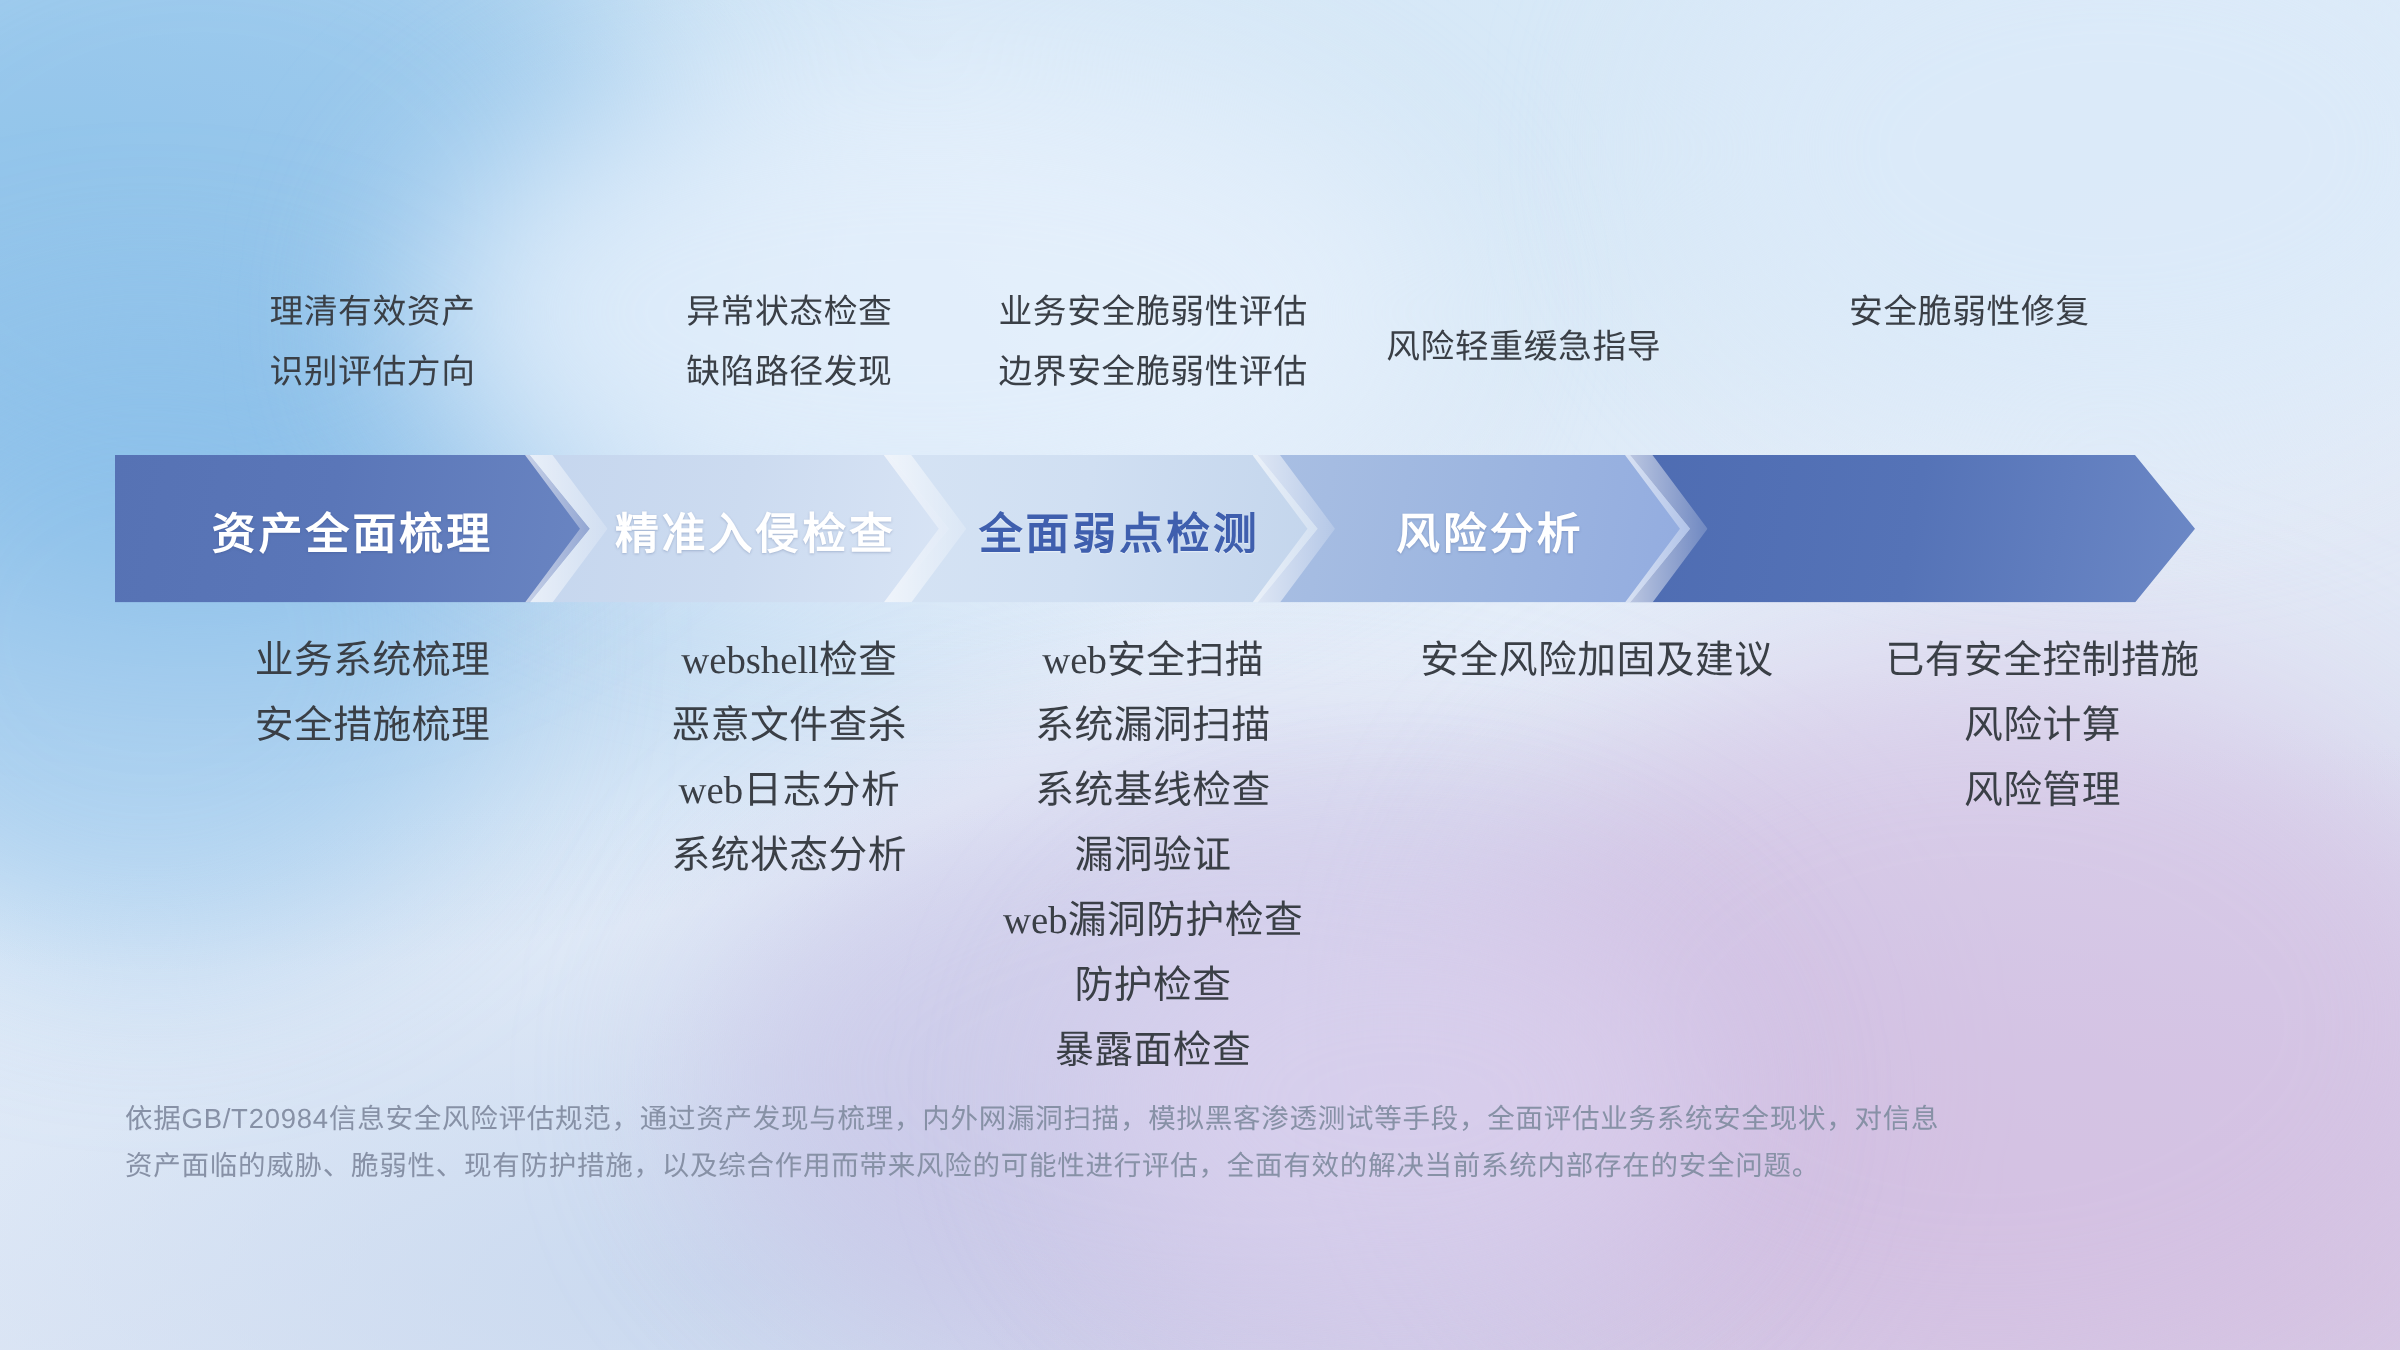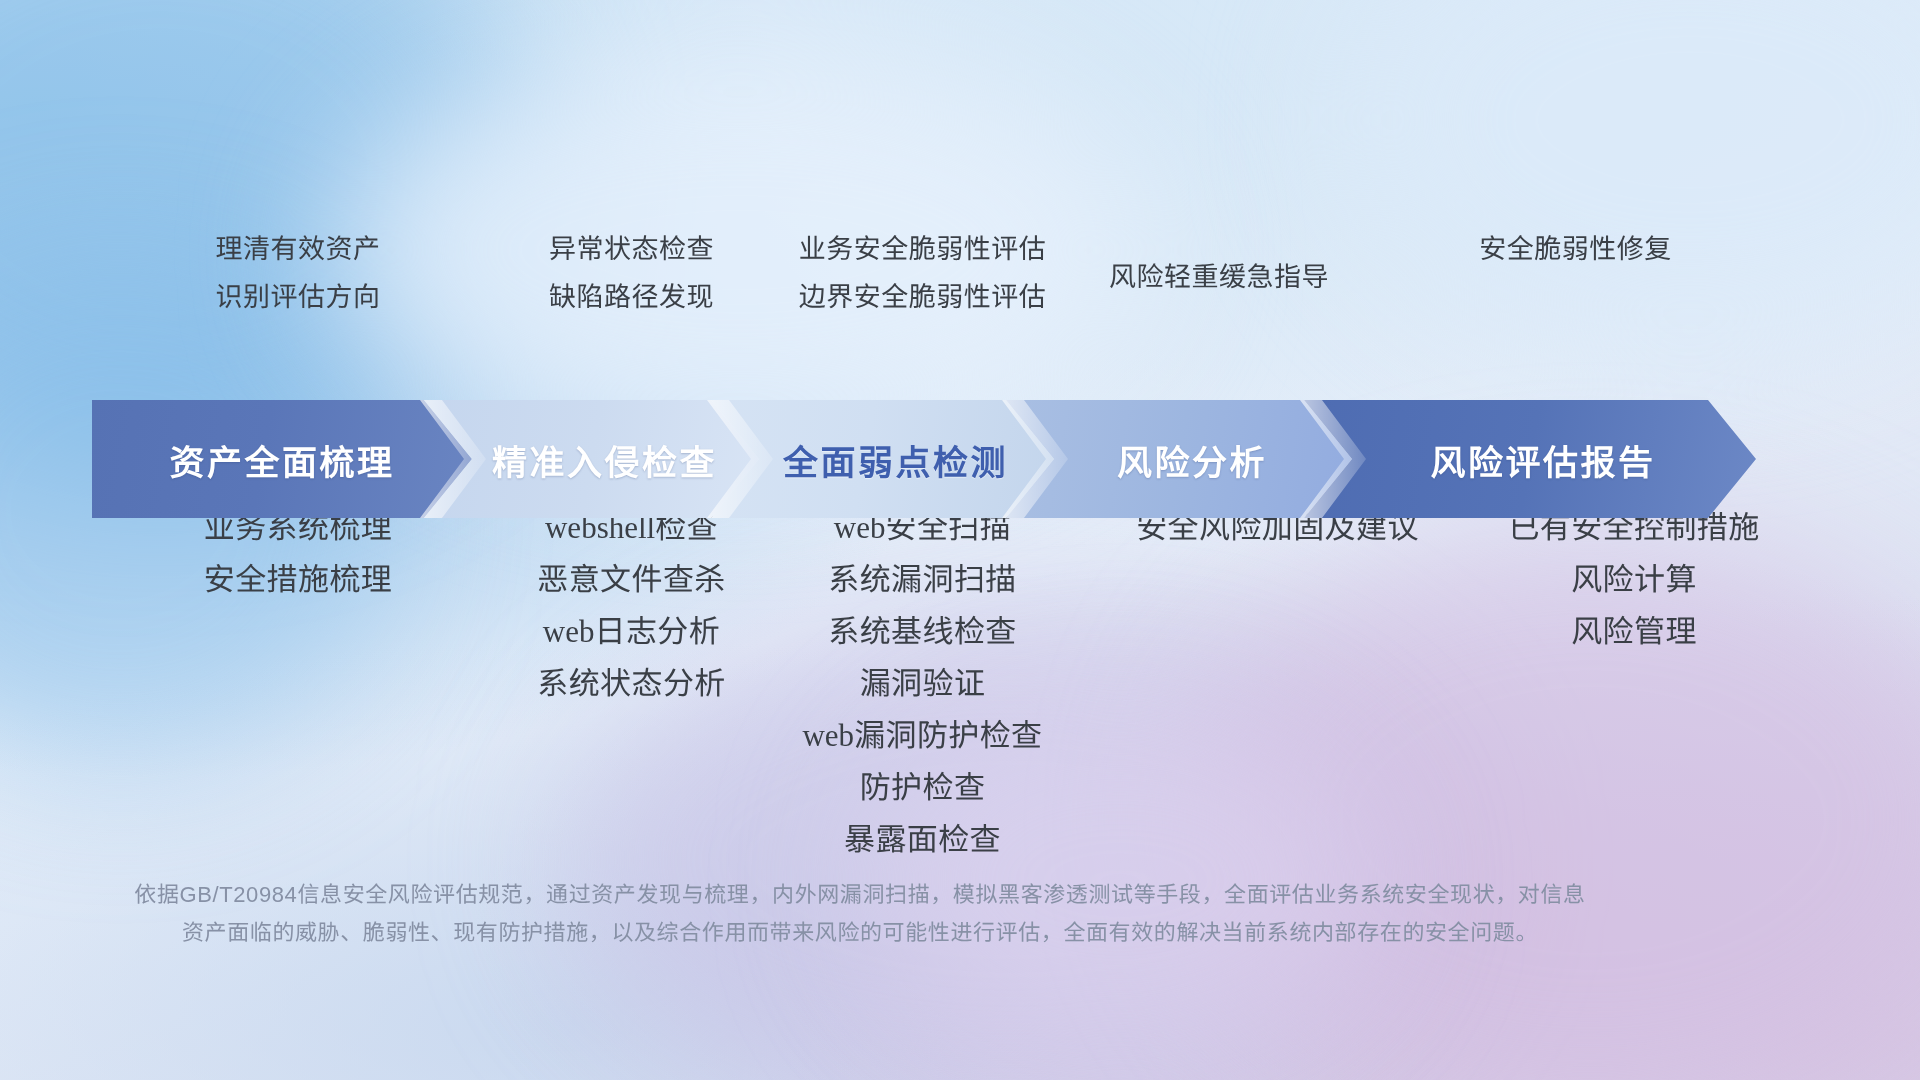--- a/index.html
+++ b/index.html
@@ -50,21 +50,21 @@
   .cap{
     font-size:27px;color:#3a3f46;line-height:1.62;
     letter-spacing:.5px;white-space:nowrap;
     font-family:"Liberation Sans","DejaVu Sans",sans-serif;
   }
   .cap.ln2{margin-top:4px;}
 
   
   #band{
     position:absolute;left:92px;top:364px;width:1760px;height:118px;
-    display:flex;align-items:flex-end;margin-top:36px;
+    display:flex;align-items:flex-end;
   }
   .chev{
     position:relative;height:118px;display:flex;align-items:center;
     justify-content:center;box-sizing:border-box;
   }
   .chev .lbl{
     position:relative;z-index:3;
     font-size:35px;font-weight:bold;letter-spacing:2.5px;
     font-family:"Liberation Sans","DejaVu Sans",sans-serif;
     white-space:nowrap;
@@ -105,21 +105,20 @@
     font-size:31px;color:#3a3f46;line-height:1.0;
     margin-bottom:21px;white-space:nowrap;letter-spacing:.4px;
   }
   .item .ser{font-family:"Liberation Serif","DejaVu Serif",serif;letter-spacing:0;}
 
   
   #footer{
     position:absolute;left:100px;top:876px;width:1520px;
     font-size:22px;line-height:1.72;color:#8791a6;letter-spacing:.6px;
     font-family:"Liberation Sans","DejaVu Sans",sans-serif;
-    text-align:center;
   }
   #footer p{margin:0;}
 </style>
 </head>
 <body>
 
 <div id="stage">
 
   <div class="blob b1"></div>
   <div class="blob b2"></div>
@@ -189,21 +188,20 @@
           </span>
         <span class="edge" style="left:-4px"></span>
         <span class="lbl t-white" style="margin-left:26px">风险分析</span>
       </div>
 
       <div class="chev c-5" style="width:452px;margin-left:-48px">
         <span class="shape s-mid">
             <i class="fill"></i>
           </span>
         <span class="edge" style="left:-4px"></span>
-        <span class="lbl t-white" style="margin-left:26px">风险评估报告</span>
       </div>
 
     </div>
 
     <div class="cols" id="bottom-lists">
 
       <div class="col c1">
         <div class="item"><span class="ser"></span><span>业务系统梳理</span></div>
         <div class="item"><span class="ser"></span><span>安全措施梳理</span></div>
       </div>

